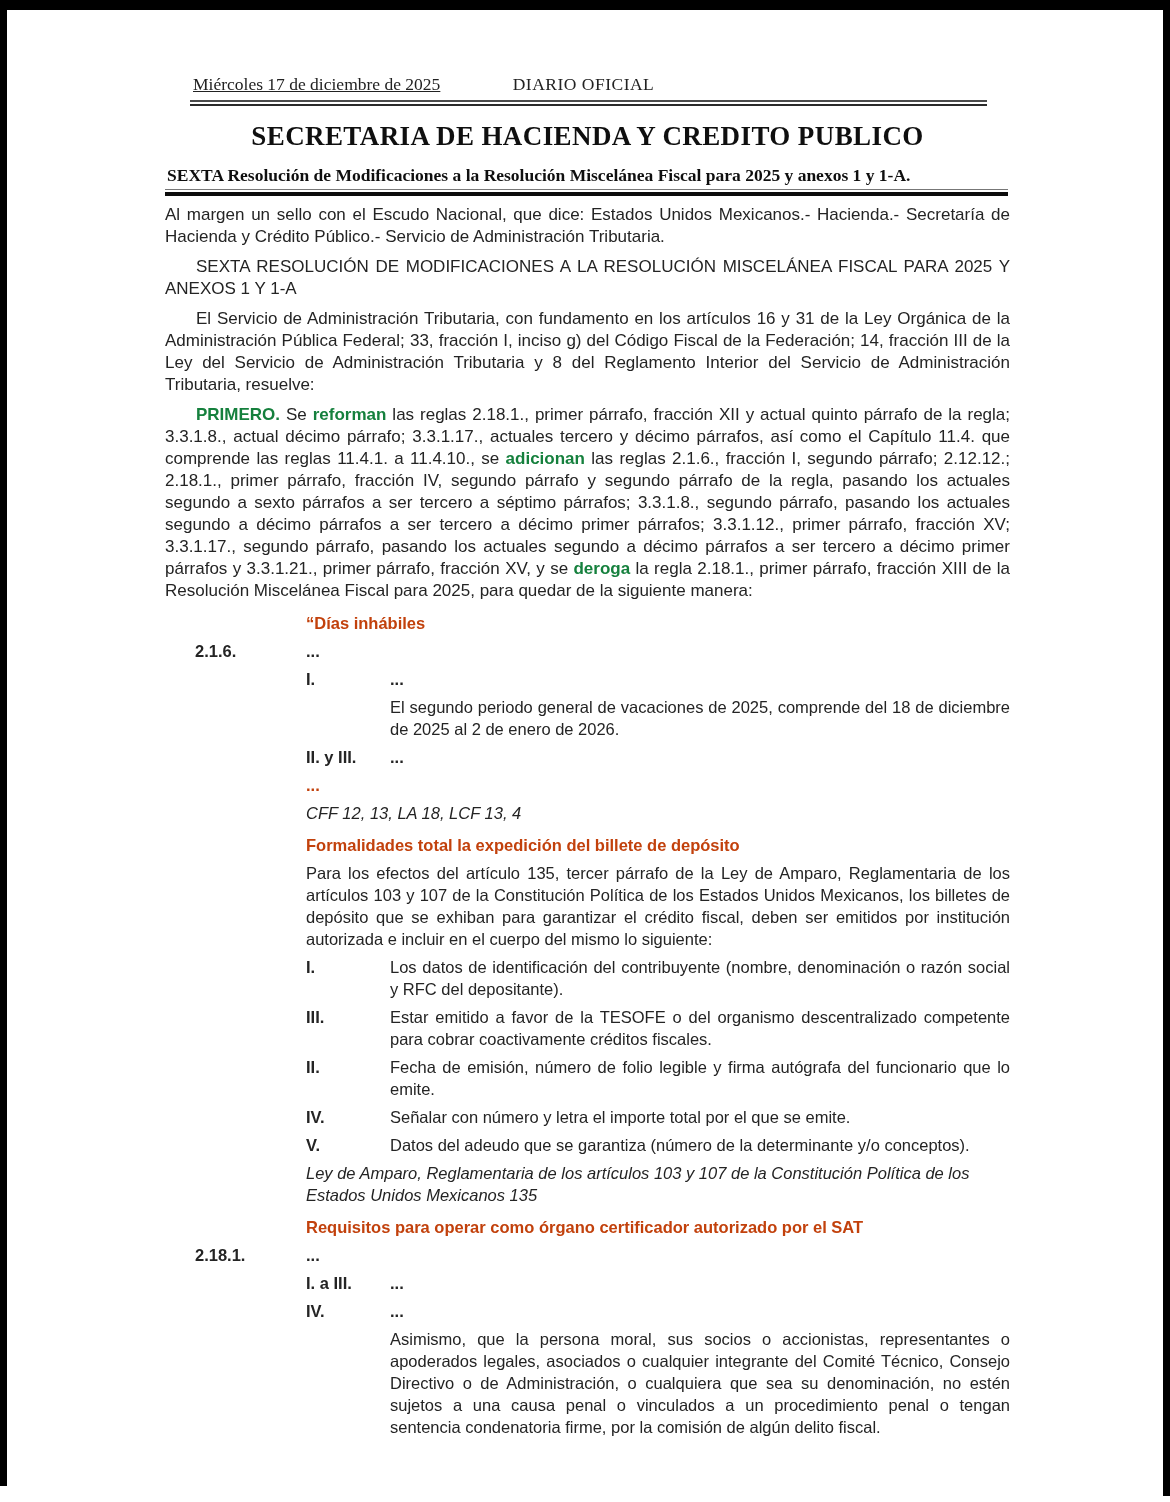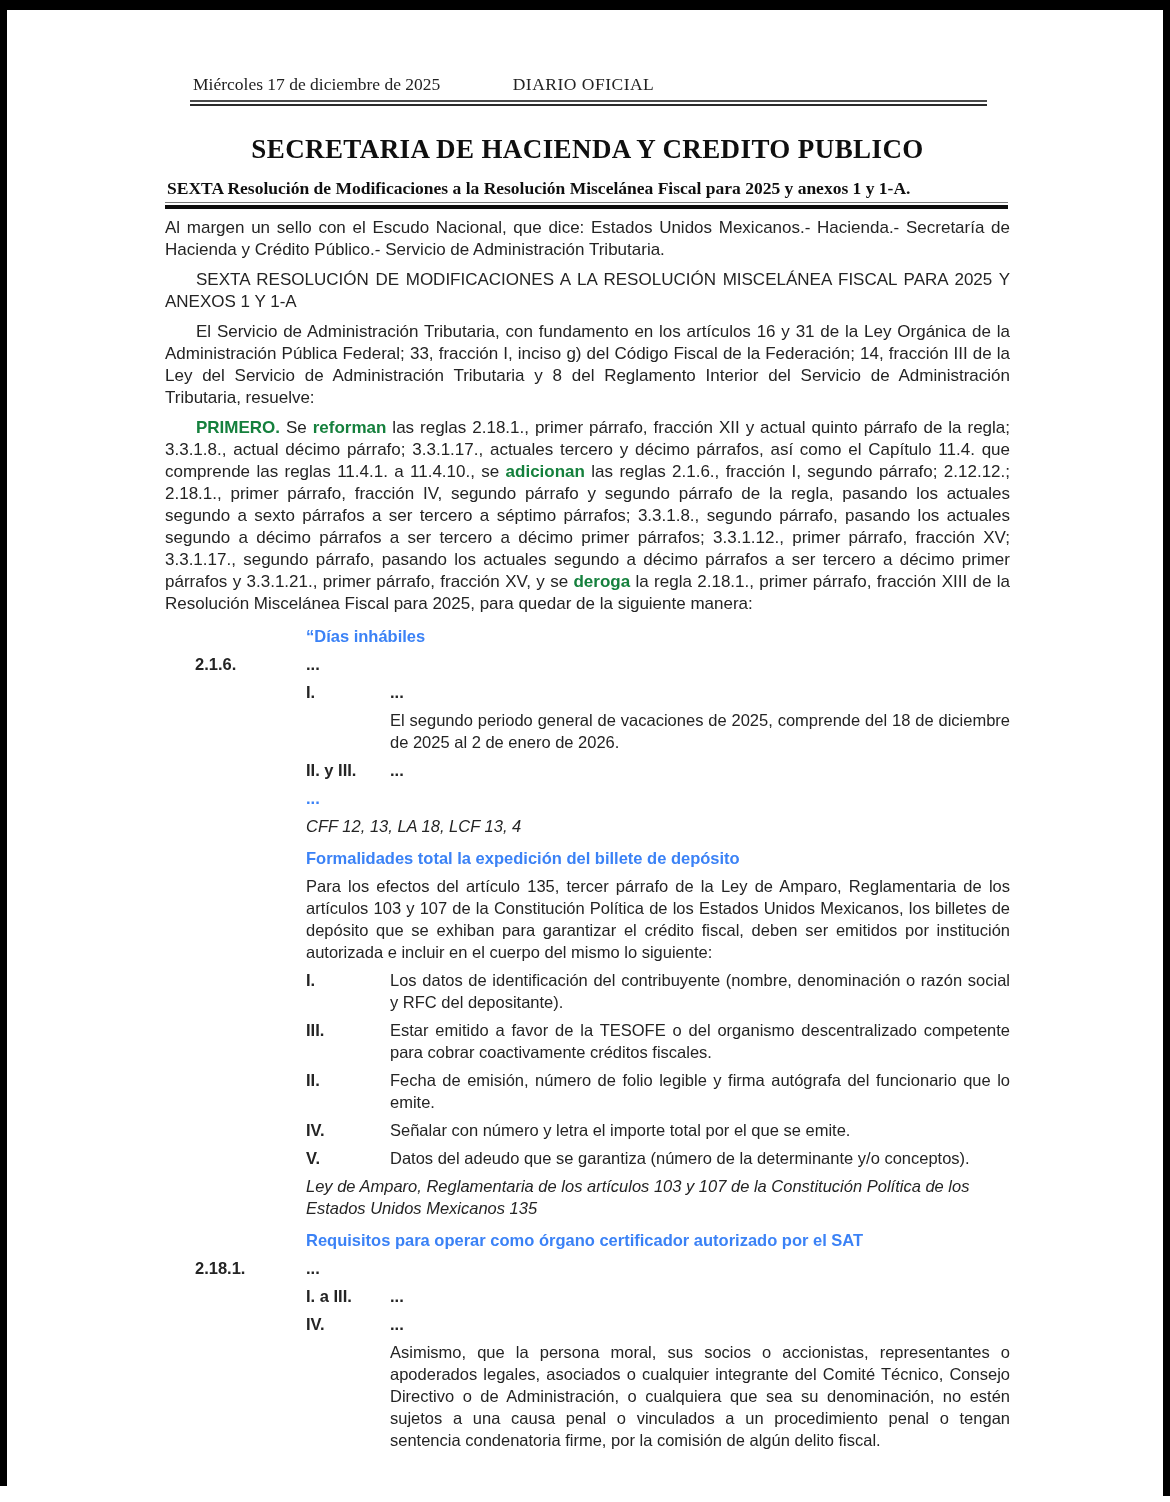--- a/index.html
+++ b/index.html
@@ -13,29 +13,29 @@
   .scan-left  { position:absolute; left:0; top:0; width:7px; height:1486px; background:#000; }
   .scan-right { position:absolute; right:0; top:0; width:7px; height:1496px; background:#000; }
 
   .content { position:absolute; left:165px; top:0; width:845px; padding-top:74px; }
 
   
   .header-row {
     position:relative; height:24px; padding-left:28px;
     font-family:"Liberation Serif", serif; font-size:17.5px; color:#222;
   }
-  .date-label { }
+  .date-label { text-decoration:underline; }
   .masthead-label { position:absolute; left:0; right:8px; text-align:center; letter-spacing:0.5px; }
   .header-rule {
     margin-left:25px; width:797px; margin-top:2px; height:2px;
     border-top:2px solid #4a4a4a; border-bottom:2px solid #2a2a2a;
   }
 
   .page-title {
-    margin-top:28px; text-align:center;
+    margin-top:15px; text-align:center;
     font-family:"Liberation Serif", serif; font-weight:bold;
     font-size:27px; letter-spacing:0.4px; color:#0f0f0f;
   }
   .doc-subtitle {
     margin-top:13px; padding-left:2px;
     font-family:"Liberation Serif", serif; font-weight:bold;
     font-size:17.5px; color:#0f0f0f;
   }
   .subtitle-rule {
     margin-top:3px; height:2px; width:843px;
@@ -51,21 +51,21 @@
 
   .section { padding-left:30px; }
   .grid-row {
     display:grid; grid-template-columns:111px 84px 620px;
     font-size:16.5px; line-height:22px; margin-top:6px; color:#242424;
   }
   .mt-lg { margin-top:10px; }
   .rule-num   { grid-column:1; font-weight:bold; }
   .item-label { grid-column:2; font-weight:bold; }
   .dots-cell  { font-weight:bold; }
-  .heading-cell { grid-column:2 / span 2; font-weight:bold; color:#3b82f6; }
+  .heading-cell { grid-column:2 / span 2; font-weight:bold; color:#c2410c; }
   .ref-cell     { grid-column:2 / span 2; font-style:italic; }
   .text-col2    { grid-column:2 / span 2; text-align:justify; }
   .text-col3    { grid-column:3; text-align:justify; }
 </style>
 </head>
 <body>
 
 <div class="scan-top"></div>
 <div class="scan-left"></div>
 <div class="scan-right"></div>

